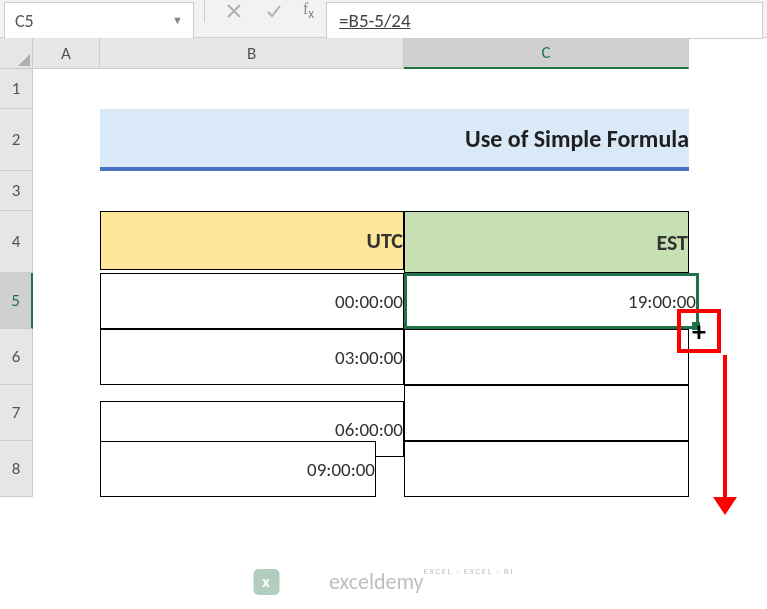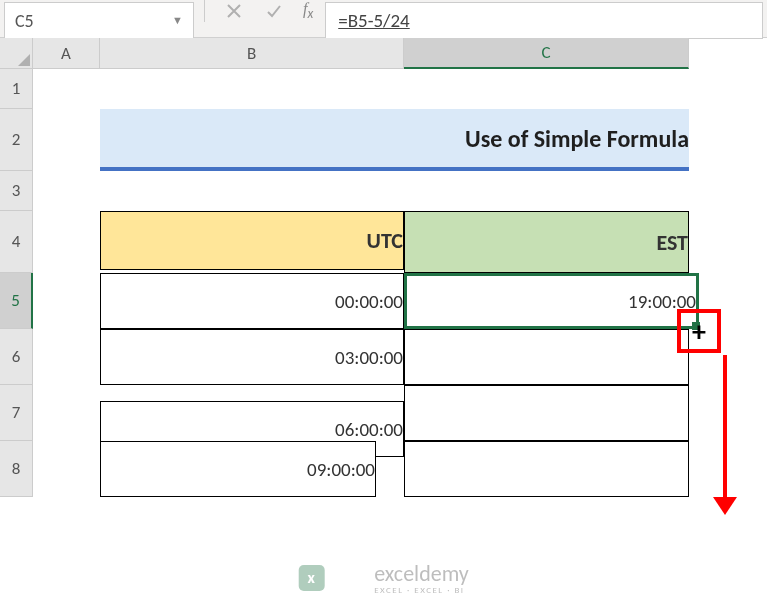--- a/index.html
+++ b/index.html
@@ -58,21 +58,20 @@
       align-items: center;
       justify-content: center;
       width: 22px;
       height: 22px;
     }
     .fb-icon svg {
       width: 16px;
       height: 16px;
     }
     .fx-label {
-      font-style: italic;
       font-size: 16px;
       color: #888;
       font-family: 'Times New Roman', serif;
     }
     .formula-input {
       flex: 1;
       height: 100%;
       display: flex;
       align-items: center;
       padding: 0 12px;
@@ -256,21 +255,21 @@
       font-weight: bold;
       margin-right: 6px;
     }
     .watermark-sub {
       font-size: 9px;
       letter-spacing: 1.5px;
       margin-top: -3px;
     }
     .watermark-text {
       display: flex;
-      flex-direction: column;
+      flex-direction: row;
       margin-left: 44px;
     }
   </style>
 </head>
 <body>
 
 <div class="formula-bar">
   <div class="name-box">
     <span>C5</span>
     <span class="name-box-dropdown">▼</span>

